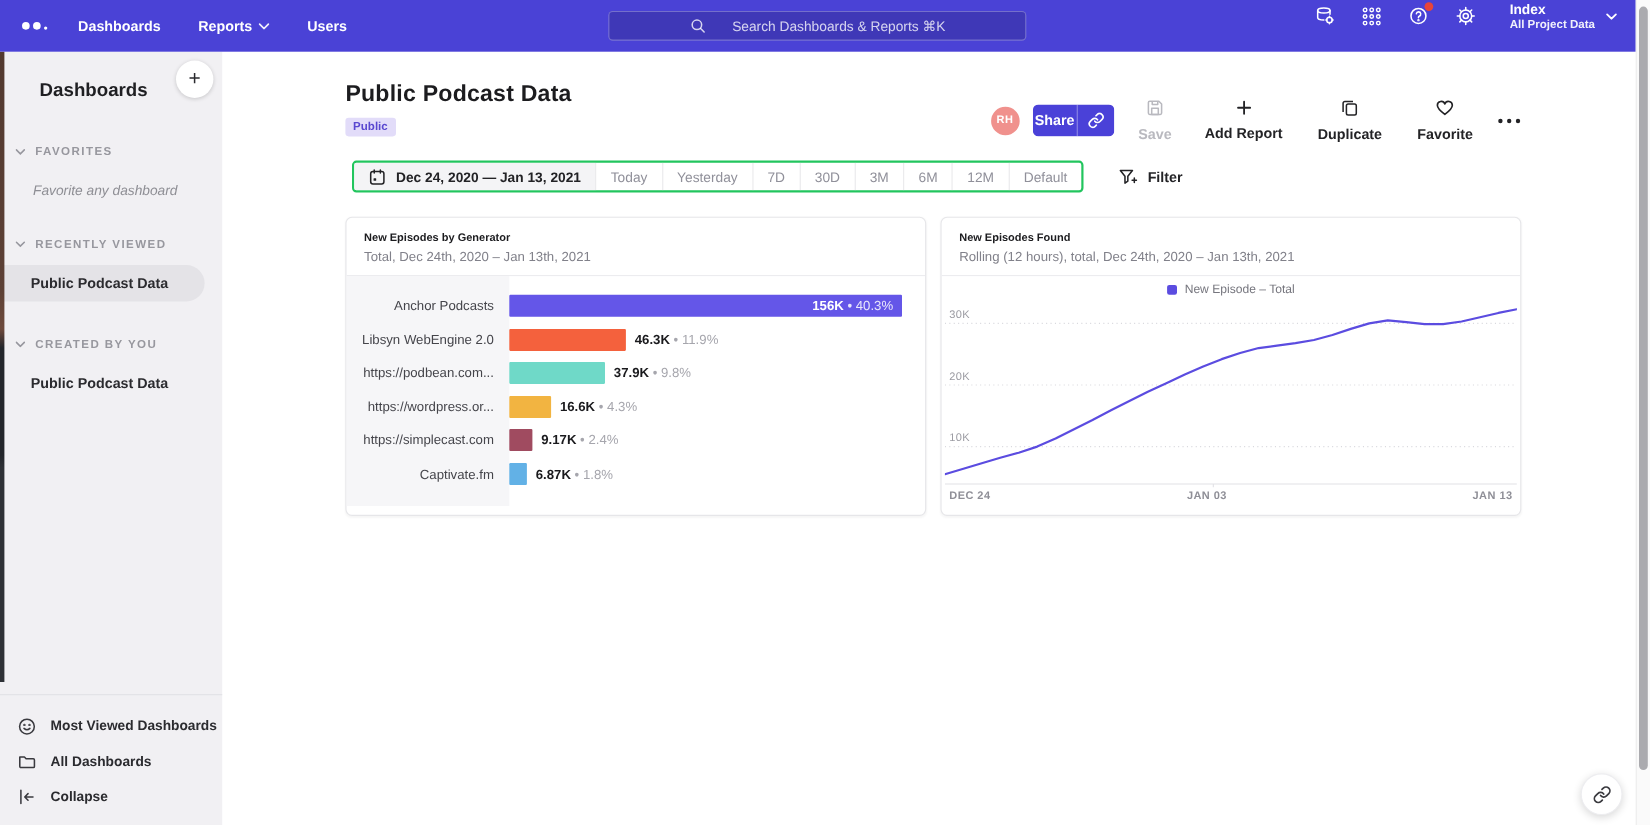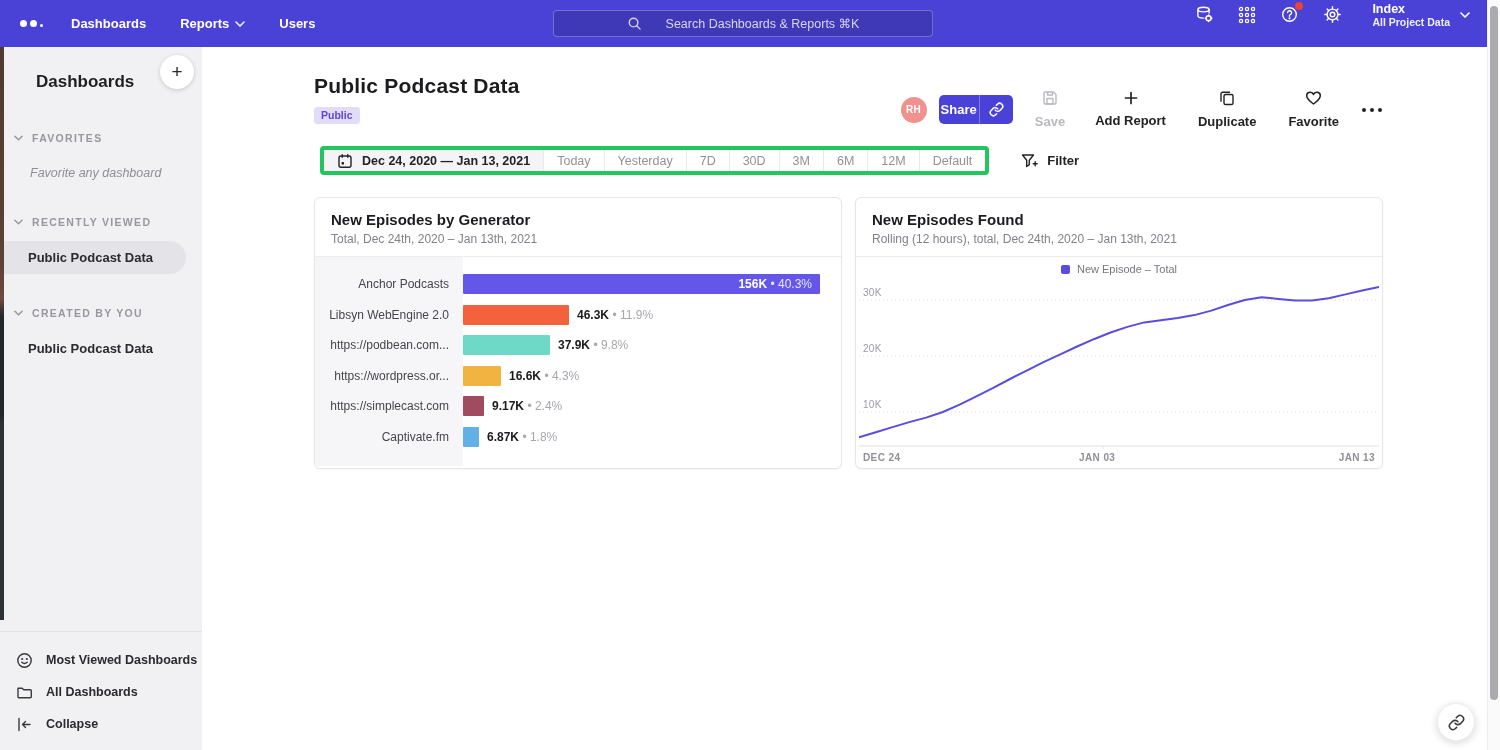--- a/index.html
+++ b/index.html
@@ -65,34 +65,34 @@
                 border:none; padding:0 2px; cursor:pointer; }
   .share-link { background:var(--accent,#4a41d8); border:none; border-left:1px solid rgba(255,255,255,.3);
                 width:34px; color:#fff; cursor:pointer; display:flex; align-items:center; justify-content:center; }
   .act-btn { display:flex; align-items:center; gap:8px; background:none; border:none; cursor:pointer;
              font-family:inherit; font-size:13px; font-weight:700; color:#232326;flex-direction:column; }
   .act-btn.disabled { color:#b9b9bf; cursor:default; }
   .act-save { margin-left:22px; } .act-add { margin-left:30px; } .act-dup { margin-left:32px; }
   .act-fav { margin-left:32px; } .act-more { margin-left:22px; letter-spacing:2px; }
 
   .toolbar { display:flex; align-items:center; margin-top:22px; }
-  .datebar { display:flex; height:29px; border:4px solid #22c55e; border-radius:4px; background:#fff;
+  .datebar { display:flex; height:29px; border:2px solid #22c55e; border-radius:4px; background:#fff;
              overflow:hidden; margin-left:6px; }
   .dseg { display:flex; align-items:center; padding:0 13px; font-size:12.5px; color:#90909a;
           border-left:1px solid #e9e9ec; cursor:pointer; white-space:nowrap; }
   .dseg.range { background:#f4f4f6; color:#232326; font-weight:700; gap:9px; border-left:none; }
   .filter-btn { display:flex; align-items:center; gap:9px; margin-left:32px; background:none; border:none;
                 font-family:inherit; font-size:13px; font-weight:700; color:#232326; cursor:pointer; }
 
   
   .cards { display:flex; gap:13px; margin-top:22px; }
   .card { width:528px; height:272px; background:#fff; border:1px solid #e6e6e9; border-radius:6px;
           box-shadow:0 1px 2px rgba(0,0,0,.04); overflow:hidden; }
   .card-head { padding:13px 16px 10px; border-bottom:1px solid #ececef; }
-  .card-title { font-size:15px; font-weight:700; color:#1c1c1f; }
+  .card-title { font-size:10px; font-weight:700; color:#1c1c1f; }
   .card-sub { font-size:12px; color:#81818a; margin-top:4px; }
 
   
   .bar-body { position:relative; height:209px; }
   .label-col { position:absolute; left:0; top:0; bottom:0; width:148px; background:#f6f6f8; }
   .bar-rows { position:relative; padding-top:12px; }
   .bar-row { display:flex; height:30.5px; align-items:center; }
   .bar-cat { width:148px; text-align:right; padding-right:14px; font-size:12px; color:#45454b; }
   .bar-track { flex:1; display:flex; align-items:center; position:relative; }
   .bar { height:20px; border-radius:1px; position:relative; }

